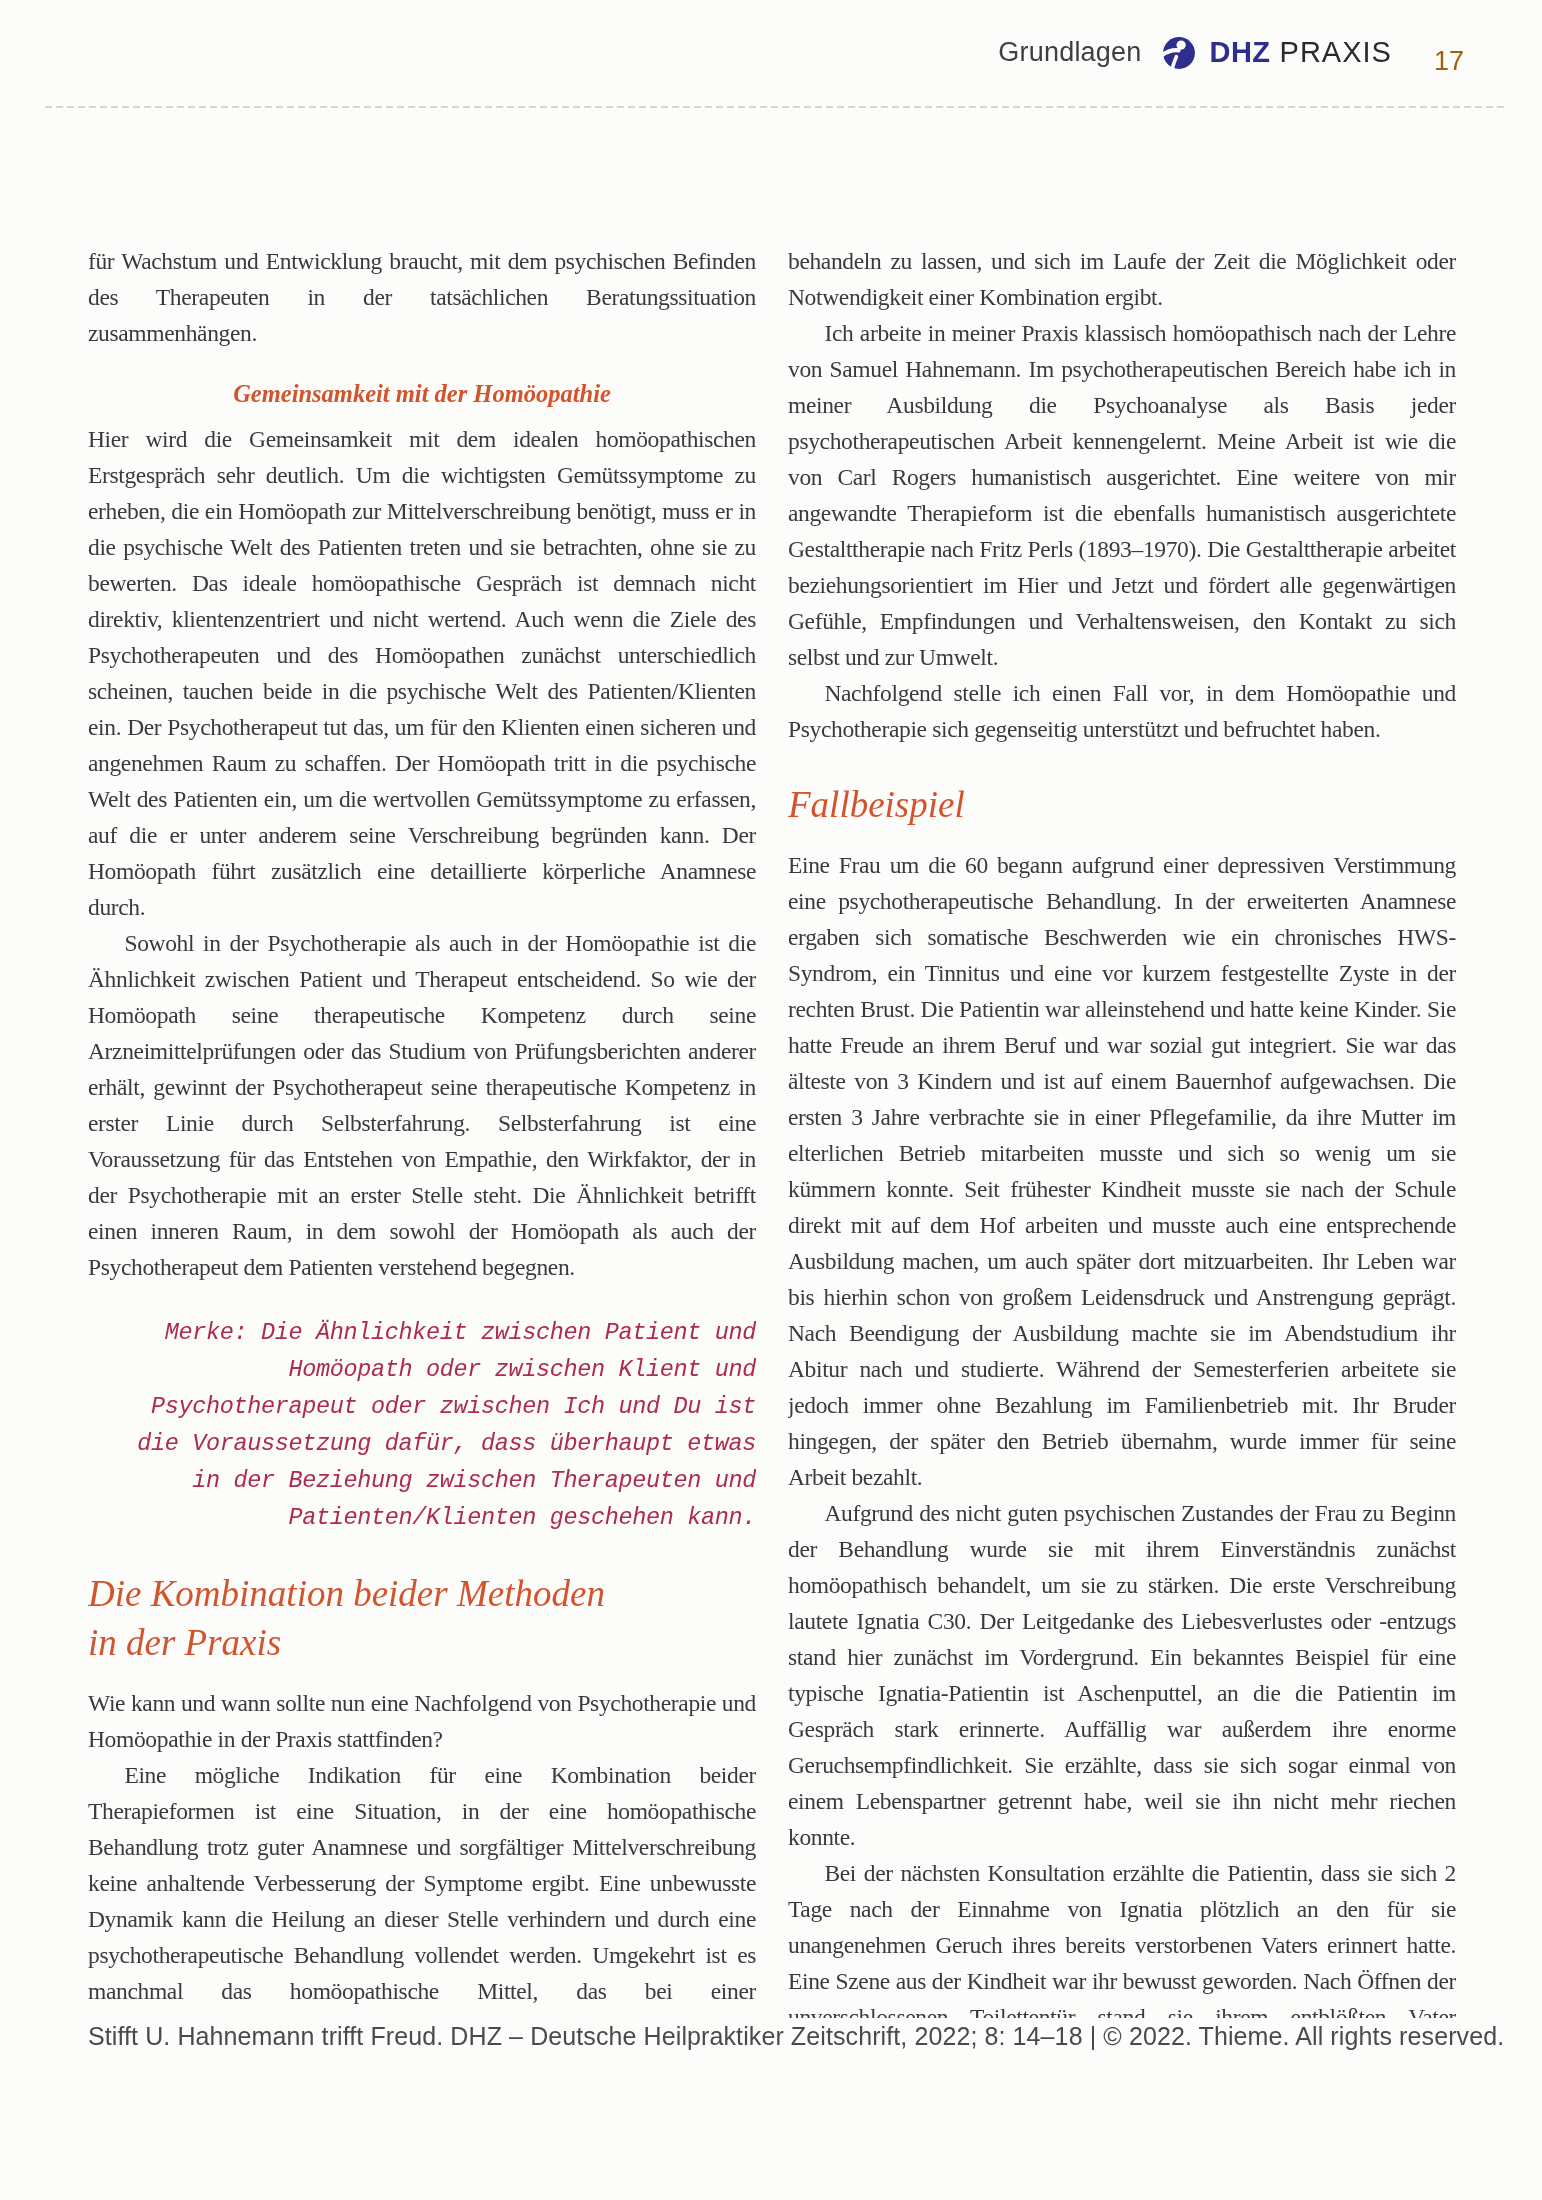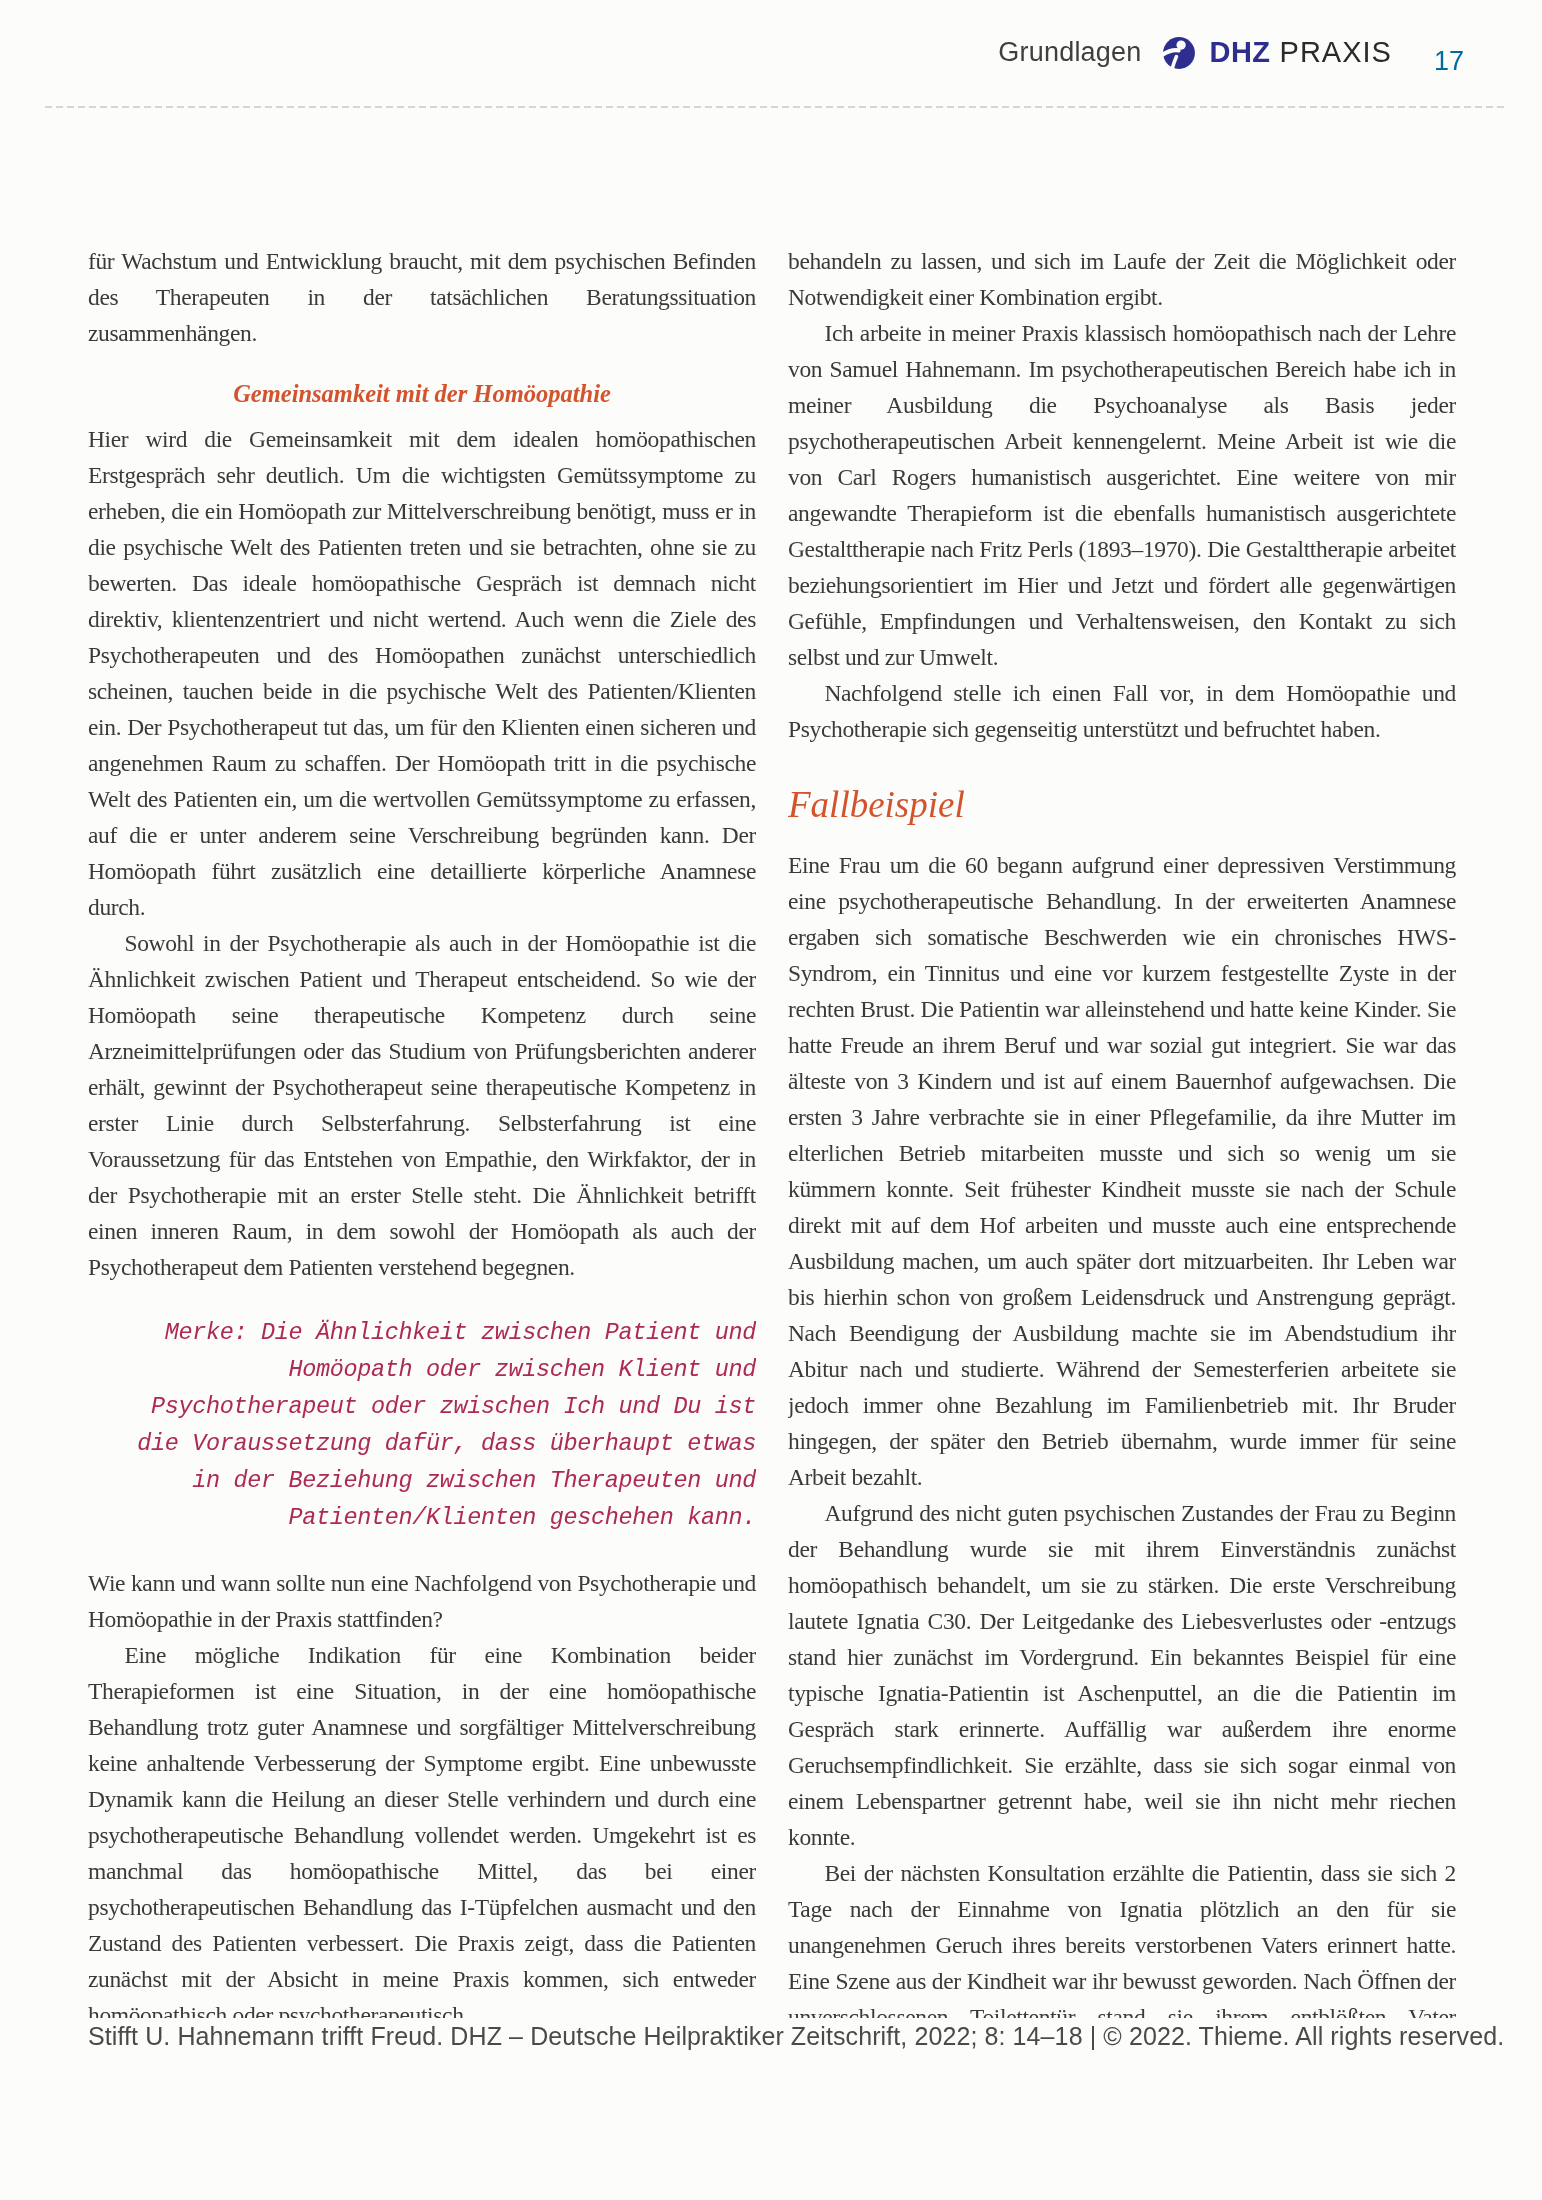--- a/index.html
+++ b/index.html
@@ -45,21 +45,21 @@
   .header .brand-praxis {
     font-family: "Liberation Sans", sans-serif;
     font-size: 29px;
     color: #2a2a2a;
     margin-left: 9px;
     letter-spacing: 1px;
   }
   .header .page-number {
     font-family: "Liberation Sans", sans-serif;
     font-size: 27px;
-    color: #0369a1;
+    color: #a16207;
     margin-left: 42px;
     margin-top: 18px;
   }
   .header-rule {
     position: absolute;
     top: 106px;
     left: 45px;
     right: 38px;
     height: 2px;
     background: repeating-linear-gradient(90deg, #c8c8c6 0 7px, transparent 7px 11px);
@@ -153,20 +153,24 @@
   <div class="header-rule"></div>
 
   <div class="content">
 
     <div class="col">
       <p>für Wachstum und Entwicklung braucht, mit dem psychischen Befinden des Therapeuten in der tatsächlichen Beratungssituation zusammenhängen.</p>
       <h3 class="subheading">Gemeinsamkeit mit der Homöopathie</h3>
       <p>Hier wird die Gemeinsamkeit mit dem idealen homöopathischen Erstgespräch sehr deutlich. Um die wichtigsten Gemütssymptome zu erheben, die ein Homöopath zur Mittelverschreibung benötigt, muss er in die psychische Welt des Patienten treten und sie betrachten, ohne sie zu bewerten. Das ideale homöopathische Gespräch ist demnach nicht direktiv, klientenzentriert und nicht wertend. Auch wenn die Ziele des Psychotherapeuten und des Homöopathen zunächst unterschiedlich scheinen, tauchen beide in die psychische Welt des Patienten/Klienten ein. Der Psychotherapeut tut das, um für den Klienten einen sicheren und angenehmen Raum zu schaffen. Der Homöopath tritt in die psychische Welt des Patienten ein, um die wertvollen Gemütssymptome zu erfassen, auf die er unter anderem seine Verschreibung begründen kann. Der Homöopath führt zusätzlich eine detaillierte körperliche Anamnese durch.</p>
       <p class="indent">Sowohl in der Psychotherapie als auch in der Homöopathie ist die Ähnlichkeit zwischen Patient und Therapeut entscheidend. So wie der Homöopath seine therapeutische Kompetenz durch seine Arzneimittelprüfungen oder das Studium von Prüfungsberichten anderer erhält, gewinnt der Psychotherapeut seine therapeutische Kompetenz in erster Linie durch Selbsterfahrung. Selbsterfahrung ist eine Voraussetzung für das Entstehen von Empathie, den Wirkfaktor, der in der Psychotherapie mit an erster Stelle steht. Die Ähnlichkeit betrifft einen inneren Raum, in dem sowohl der Homöopath als auch der Psychotherapeut dem Patienten verstehend begegnen.</p>
       <div class="merke">Merke: Die Ähnlichkeit zwischen Patient und Homöopath oder zwischen Klient und Psychotherapeut oder zwischen Ich und Du ist die Voraussetzung dafür, dass überhaupt etwas in der Beziehung zwischen Therapeuten und Patienten/Klienten geschehen kann.</div>
+      <h2 class="section-heading">
+        <span>Die Kombination beider Methoden</span>
+        <span>in der Praxis</span>
+      </h2>
       <p>Wie kann und wann sollte nun eine Nachfolgend von Psychotherapie und Homöopathie in der Praxis stattfinden?</p>
       <p class="indent">Eine mögliche Indikation für eine Kombination beider Therapieformen ist eine Situation, in der eine homöopathische Behandlung trotz guter Anamnese und sorgfältiger Mittelverschreibung keine anhaltende Verbesserung der Symptome ergibt. Eine unbewusste Dynamik kann die Heilung an dieser Stelle verhindern und durch eine psychotherapeutische Behandlung vollendet werden. Umgekehrt ist es manchmal das homöopathische Mittel, das bei einer psychotherapeutischen Behandlung das I-Tüpfelchen ausmacht und den Zustand des Patienten verbessert. Die Praxis zeigt, dass die Patienten zunächst mit der Absicht in meine Praxis kommen, sich entweder homöopathisch oder psychotherapeutisch</p>
     </div>
 
     <div class="col">
       <p>behandeln zu lassen, und sich im Laufe der Zeit die Möglichkeit oder Notwendigkeit einer Kombination ergibt.</p>
       <p class="indent">Ich arbeite in meiner Praxis klassisch homöopathisch nach der Lehre von Samuel Hahnemann. Im psychotherapeutischen Bereich habe ich in meiner Ausbildung die Psychoanalyse als Basis jeder psychotherapeutischen Arbeit kennengelernt. Meine Arbeit ist wie die von Carl Rogers humanistisch ausgerichtet. Eine weitere von mir angewandte Therapieform ist die ebenfalls humanistisch ausgerichtete Gestalttherapie nach Fritz Perls (1893–1970). Die Gestalttherapie arbeitet beziehungsorientiert im Hier und Jetzt und fördert alle gegenwärtigen Gefühle, Empfindungen und Verhaltensweisen, den Kontakt zu sich selbst und zur Umwelt.</p>
       <p class="indent">Nachfolgend stelle ich einen Fall vor, in dem Homöopathie und Psychotherapie sich gegenseitig unterstützt und befruchtet haben.</p>
       <h2 class="section-heading">Fallbeispiel</h2>
       <p>Eine Frau um die 60 begann aufgrund einer depressiven Verstimmung eine psychotherapeutische Behandlung. In der erweiterten Anamnese ergaben sich somatische Beschwerden wie ein chronisches HWS-Syndrom, ein Tinnitus und eine vor kurzem festgestellte Zyste in der rechten Brust. Die Patientin war alleinstehend und hatte keine Kinder. Sie hatte Freude an ihrem Beruf und war sozial gut integriert. Sie war das älteste von 3 Kindern und ist auf einem Bauernhof aufgewachsen. Die ersten 3 Jahre verbrachte sie in einer Pflegefamilie, da ihre Mutter im elterlichen Betrieb mitarbeiten musste und sich so wenig um sie kümmern konnte. Seit frühester Kindheit musste sie nach der Schule direkt mit auf dem Hof arbeiten und musste auch eine entsprechende Ausbildung machen, um auch später dort mitzuarbeiten. Ihr Leben war bis hierhin schon von großem Leidensdruck und Anstrengung geprägt. Nach Beendigung der Ausbildung machte sie im Abendstudium ihr Abitur nach und studierte. Während der Semesterferien arbeitete sie jedoch immer ohne Bezahlung im Familienbetrieb mit. Ihr Bruder hingegen, der später den Betrieb übernahm, wurde immer für seine Arbeit bezahlt.</p>

